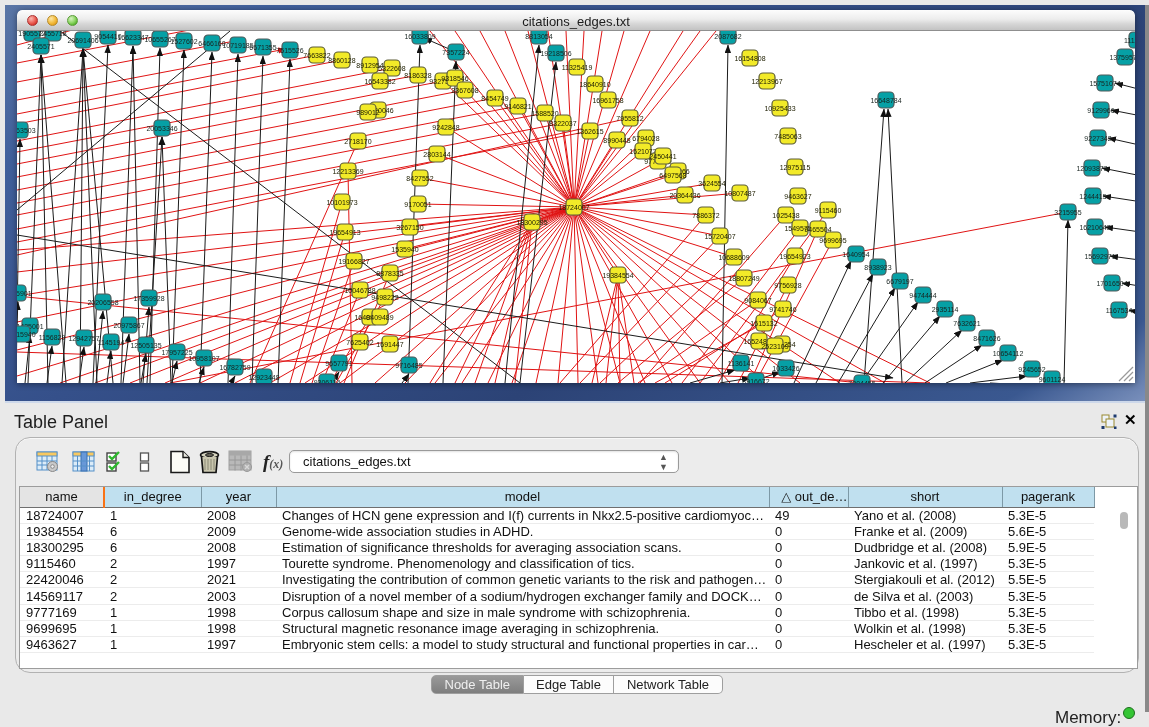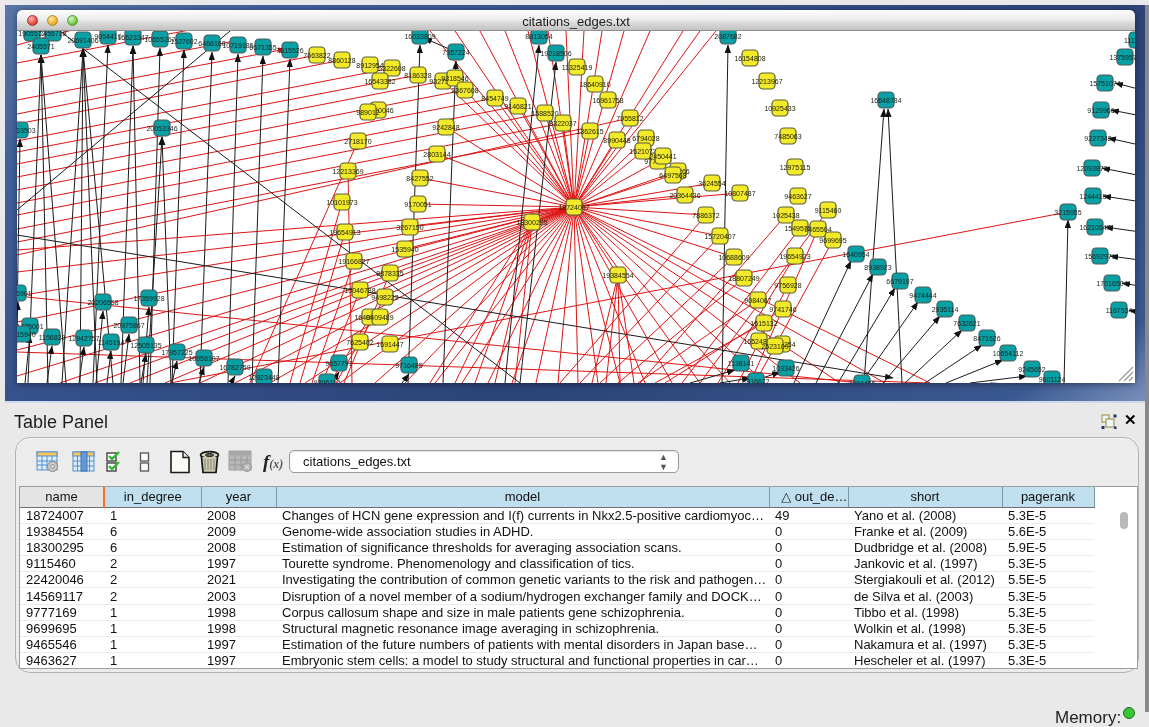--- a/index.html
+++ b/index.html
@@ -975,55 +975,51 @@
                 <td class="c2">2003</td>
                 <td class="c3">Disruption of a novel member of a sodium/hydrogen exchanger family and DOCK…</td>
                 <td class="c4">0</td>
                 <td class="c5">de Silva et al. (2003)</td>
                 <td class="c6">5.3E-5</td>
               </tr>
 <tr>
                 <td class="c0">9777169</td>
                 <td class="c1">1</td>
                 <td class="c2">1998</td>
-                <td class="c3">Corpus callosum shape and size in male patients gene schizophrenia.</td>
+                <td class="c3">Corpus callosum shape and size in male syndrome with schizophrenia.</td>
                 <td class="c4">0</td>
                 <td class="c5">Tibbo et al. (1998)</td>
                 <td class="c6">5.3E-5</td>
               </tr>
 <tr>
                 <td class="c0">9699695</td>
                 <td class="c1">1</td>
                 <td class="c2">1998</td>
                 <td class="c3">Structural magnetic resonance image averaging in schizophrenia.</td>
                 <td class="c4">0</td>
                 <td class="c5">Wolkin et al. (1998)</td>
-                <td class="c6">5.3E-5</td>
-              </tr>
-<tr>
-                <td class="c0">9465546</td>
-                <td class="c1">1</td>
-                <td class="c2">1997</td>
-                <td class="c3">Estimation of the future numbers of patients with mental disorders in Japan base…</td>
-                <td class="c4">0</td>
-                <td class="c5">Nakamura et al. (1997)</td>
                 <td class="c6">5.3E-5</td>
               </tr>
 <tr>
                 <td class="c0">9463627</td>
                 <td class="c1">1</td>
                 <td class="c2">1997</td>
                 <td class="c3">Embryonic stem cells: a model to study structural and functional properties in car…</td>
                 <td class="c4">0</td>
                 <td class="c5">Hescheler et al. (1997)</td>
                 <td class="c6">5.3E-5</td>
               </tr>
           </tbody>
         </table>
         <div id="vscroll">
             <div id="vthumb"></div>
           </div>
       </div>
     </div>
+    <div id="tabs">
+      <div class="tab first">Node Table</div>
+        <div class="tab">Edge Table</div>
+        <div class="tab last">Network Table</div>
+    </div>
     <div id="mem">Memory: OK</div>
       <div id="memdot"></div>
   </div>
 </div>
 
 </body></html>

